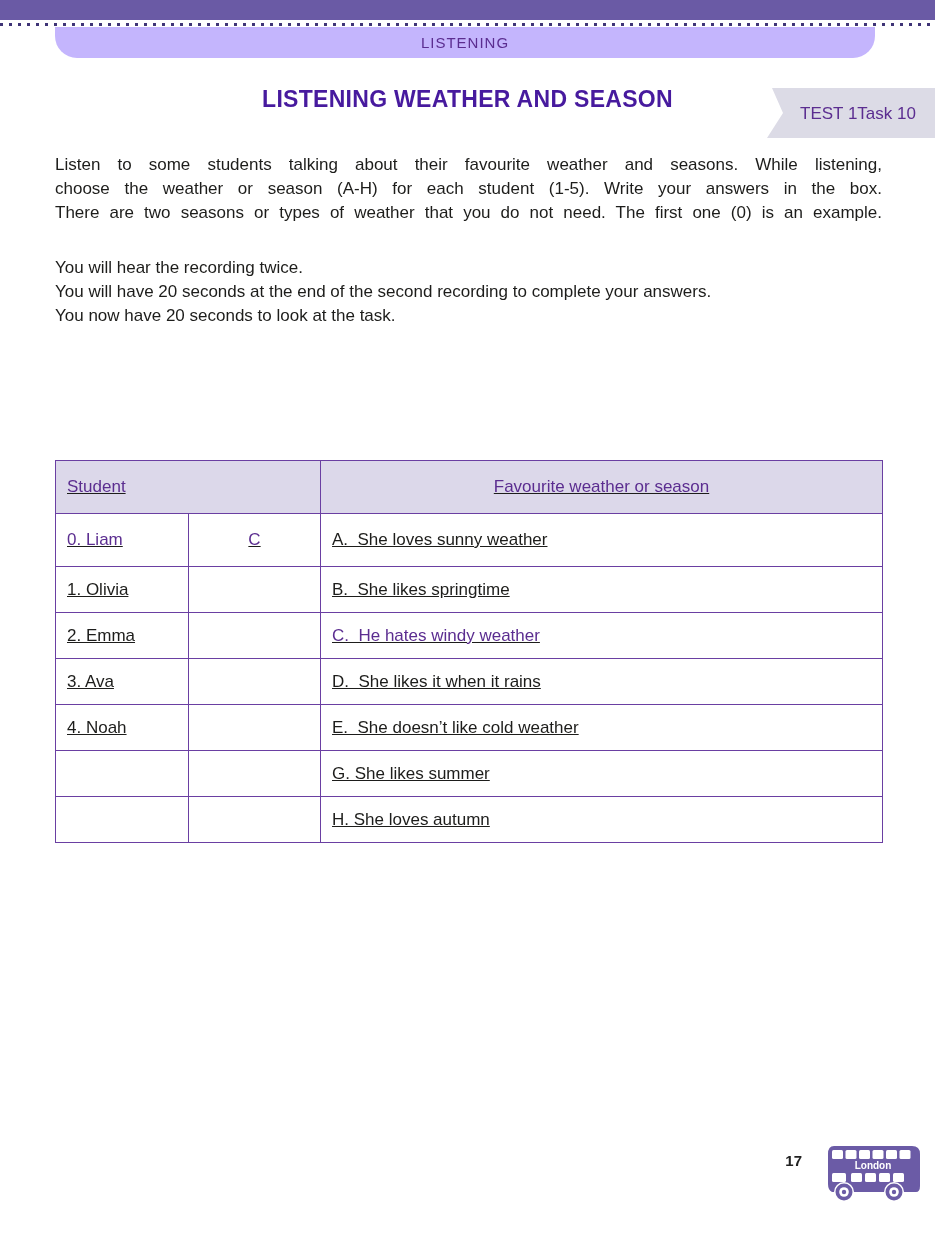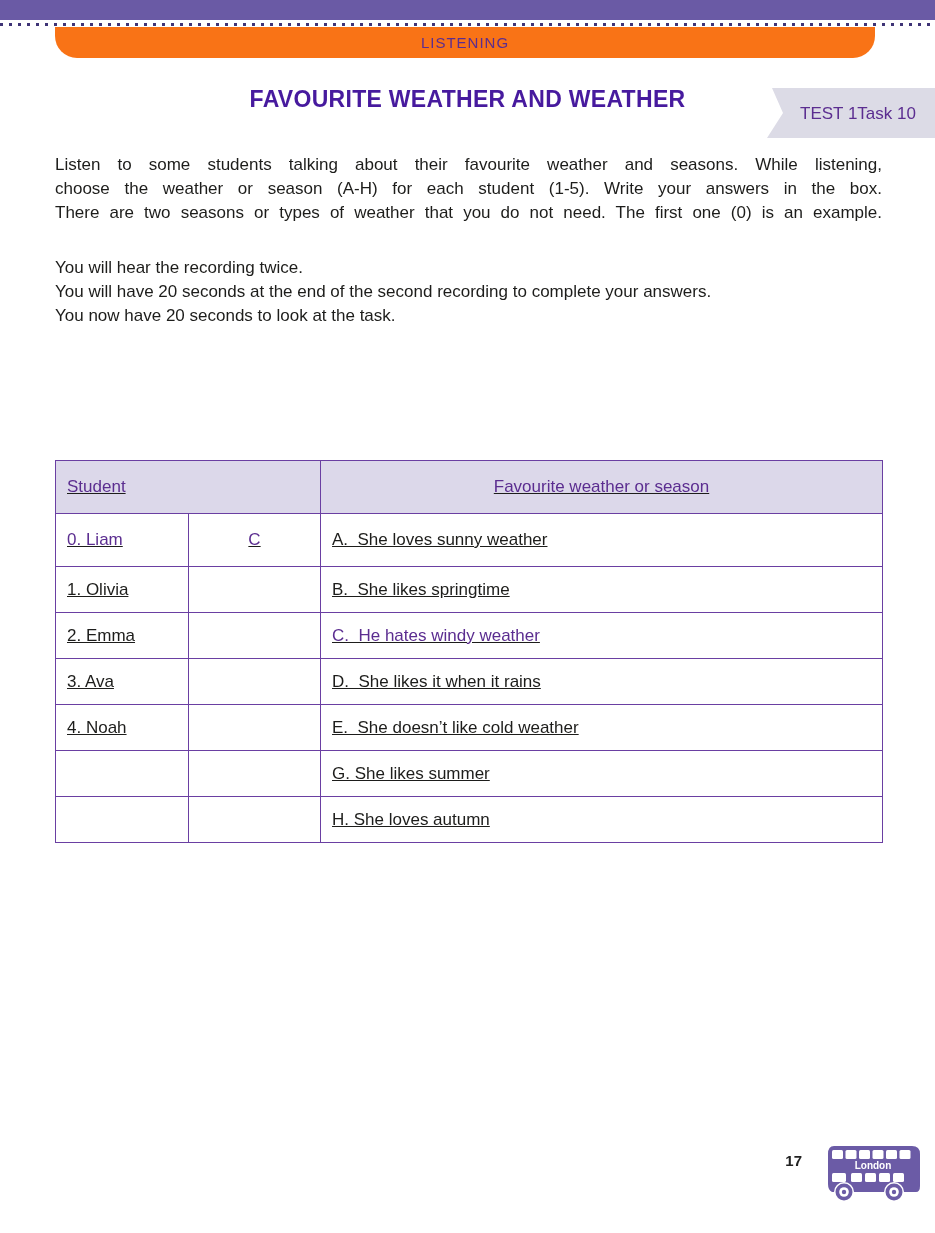--- a/index.html
+++ b/index.html
@@ -20,21 +20,21 @@
   }
   .perforation {
     position: absolute; left: 0; top: 23px;
     width: 935px; height: 3px;
     background-image: repeating-linear-gradient(to right,
       #3f3476 0px, #3f3476 3px, transparent 3px, transparent 9px);
   }
   .section-pill {
     position: absolute; left: 55px; top: 27px;
     width: 820px; height: 31px;
-    background: #f97316;
+    background: #c4b5fd;
     border-radius: 0 0 22px 22px;
     display: flex; align-items: center; justify-content: center;
     color: #5b2d90;
     font-size: 15px;
     letter-spacing: 1px;
   }
   .page-title {
     position: absolute; left: 55px; top: 86px;
     width: 825px;
     text-align: center;
@@ -107,21 +107,21 @@
 
 <div class="page">
 
   <div class="topbar"></div>
   <div class="perforation"></div>
 
   <div class="section-pill">
     <span>LISTENING</span>
   </div>
 
-  <h1 class="page-title">FAVOURITE WEATHER AND WEATHER</h1>
+  <h1 class="page-title">LISTENING WEATHER AND SEASON</h1>
 
   <div class="test-badge">
     <div>TEST 1</div>
     <div>Task 10</div>
   </div>
 
   <div class="instructions-1">
     <div class="just">Listen to some students talking about their favourite weather and seasons. While listening,</div>
     <div class="just">choose the weather or season (A-H) for each student (1-5). Write your answers in the box.</div>
     <div class="just">There are two seasons or types of weather that you do not need. The first one (0) is an example.</div>

